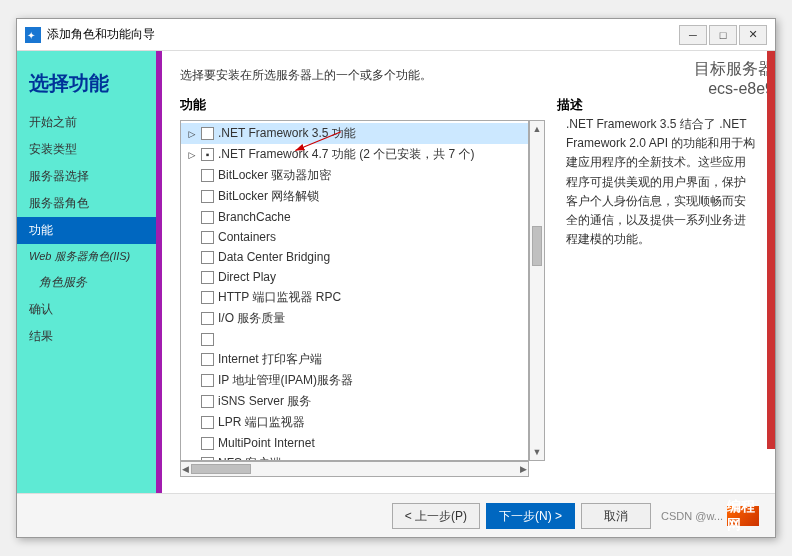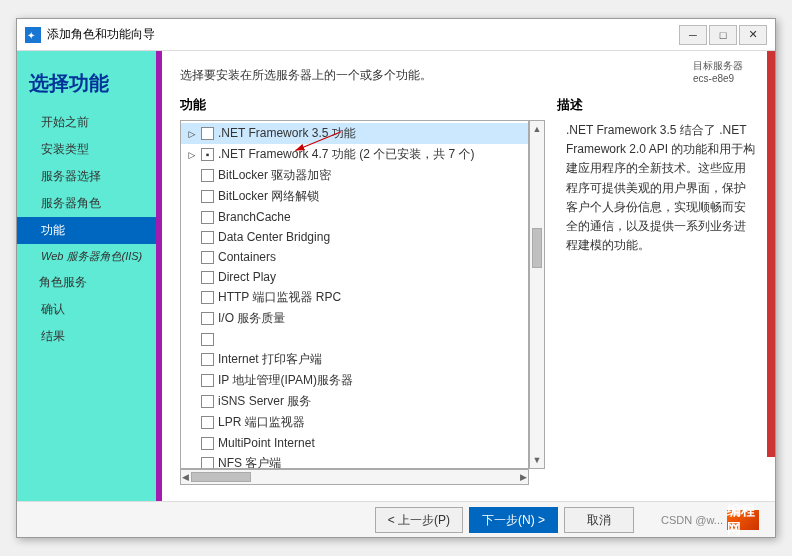--- a/index.html
+++ b/index.html
@@ -83,33 +83,34 @@
       font-weight: bold;
       color: #003399;
       line-height: 1.2;
     }
 
     .sidebar-nav {
       padding: 4px 0;
     }
 
     .nav-item {
-      padding: 5px 24px;
+      padding: 5px 12px;
       font-size: 12px;
       color: #333;
       cursor: pointer;
       white-space: nowrap;
     }
     .nav-item.active {
       background: #0067c0;
       color: #fff;
     }
 
     .nav-item.sub {
       padding-left: 22px;
+      font-style: italic;
     }
 
     .main-content {
       flex: 1;
       padding: 16px 18px;
       display: flex;
       flex-direction: column;
       overflow: hidden;
     }
 
@@ -206,62 +207,61 @@
     .description-panel {
       width: 200px;
       display: flex;
       flex-direction: column;
     }
 
     .desc-header {
       font-size: 13px;
       font-weight: bold;
       color: #000;
-      margin-bottom: 6px;
     }
 
     .desc-text {
       font-size: 12px;
       color: #333;
       line-height: 1.6;
       border: 1px solid transparent;
       flex: 1;
       margin-left: 8px;
     }
 
     .footer {
       border-top: 1px solid #ddd;
       padding: 8px 16px;
       display: flex;
       justify-content: flex-end;
       align-items: center;
       gap: 6px;
       background: #f5f5f5;
-      height: 36px;
+      height: 44px;
     }
 
     .footer-btn {
       padding: 4px 12px;
       font-size: 12px;
       background: #f0f0f0;
       border: 1px solid #aaa;
       cursor: pointer;
       color: #333;
       height: 26px;
       min-width: 70px;
       white-space: nowrap;
     }
     .footer-btn.primary {
       background: #0067c0;
       color: #fff;
       border-color: #0067c0;
     }
 
     .footer-watermark {
-      margin-left: 21px;
+      margin-left: 4px;
       display: flex;
       align-items: center;
       gap: 4px;
     }
 
     .watermark-text {
       font-size: 11px;
       color: #888;
     }
 
@@ -273,24 +273,24 @@
       align-items: center;
       justify-content: flex-start;
       color: #fff;
       font-size: 14px;
       font-weight: bold;
     }
 
     .server-info {
       position: absolute;
       top: 8px;
-      right: 32px;
-      font-size: 10px;
+      right: 1px;
+      font-size: 16px;
       color: #555;
-      text-align: left;
+      text-align: right;
     }
 
     .main-wrapper {
       position: relative;
       display: flex;
       flex-direction: column;
       flex: 1;
       overflow: hidden;
     }
 
@@ -397,26 +397,26 @@
                     <span class="feature-label">BitLocker 网络解锁</span>
                   </li>
                   <li class="feature-item">
                     <span class="expand-icon" style="visibility:hidden;"></span>
                     <span class="feature-checkbox"></span>
                     <span class="feature-label">BranchCache</span>
                   </li>
                   <li class="feature-item">
                     <span class="expand-icon" style="visibility:hidden;"></span>
                     <span class="feature-checkbox"></span>
+                    <span class="feature-label">Containers</span>
+                  </li>
+                  <li class="feature-item">
+                    <span class="expand-icon" style="visibility:hidden;"></span>
+                    <span class="feature-checkbox"></span>
                     <span class="feature-label">Data Center Bridging</span>
-                  </li>
-                  <li class="feature-item">
-                    <span class="expand-icon" style="visibility:hidden;"></span>
-                    <span class="feature-checkbox"></span>
-                    <span class="feature-label">Containers</span>
                   </li>
                   <li class="feature-item">
                     <span class="expand-icon" style="visibility:hidden;"></span>
                     <span class="feature-checkbox"></span>
                     <span class="feature-label">Direct Play</span>
                   </li>
                   <li class="feature-item">
                     <span class="expand-icon" style="visibility:hidden;"></span>
                     <span class="feature-checkbox"></span>
                     <span class="feature-label">HTTP 端口监视器 RPC</span>

